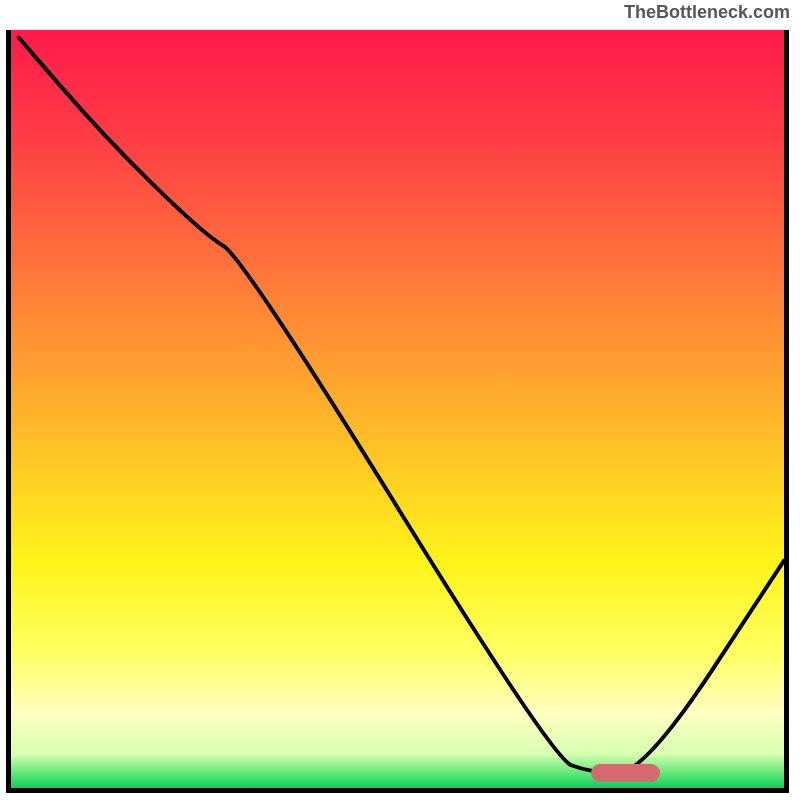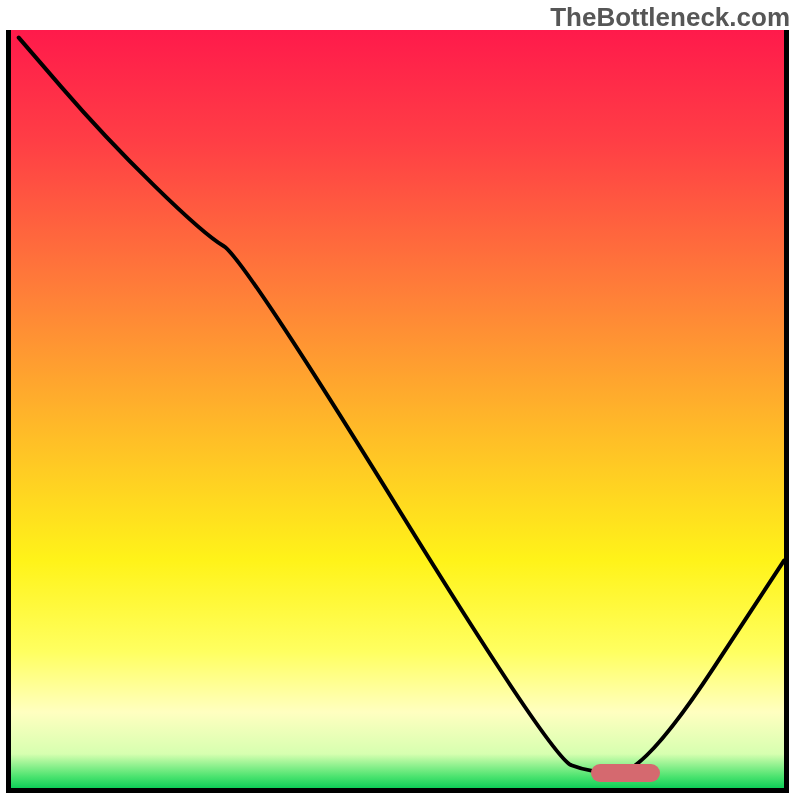--- a/index.html
+++ b/index.html
@@ -19,21 +19,21 @@
     border-left: 5px solid #000;
     border-right: 5px solid #000;
     border-bottom: 5px solid #000;
     box-sizing: border-box;
   }
   .watermark {
     position: absolute;
     top: 2px;
     right: 10px;
     font-family: Arial, Helvetica, sans-serif;
-    font-size: 26px;
+    font-size: 18px;
     font-weight: bold;
     color: #565656;
     letter-spacing: 0px;
   }
   .gradient-area {
     position: absolute;
     left: 0;
     top: 0;
     right: 0;
     bottom: 0;

